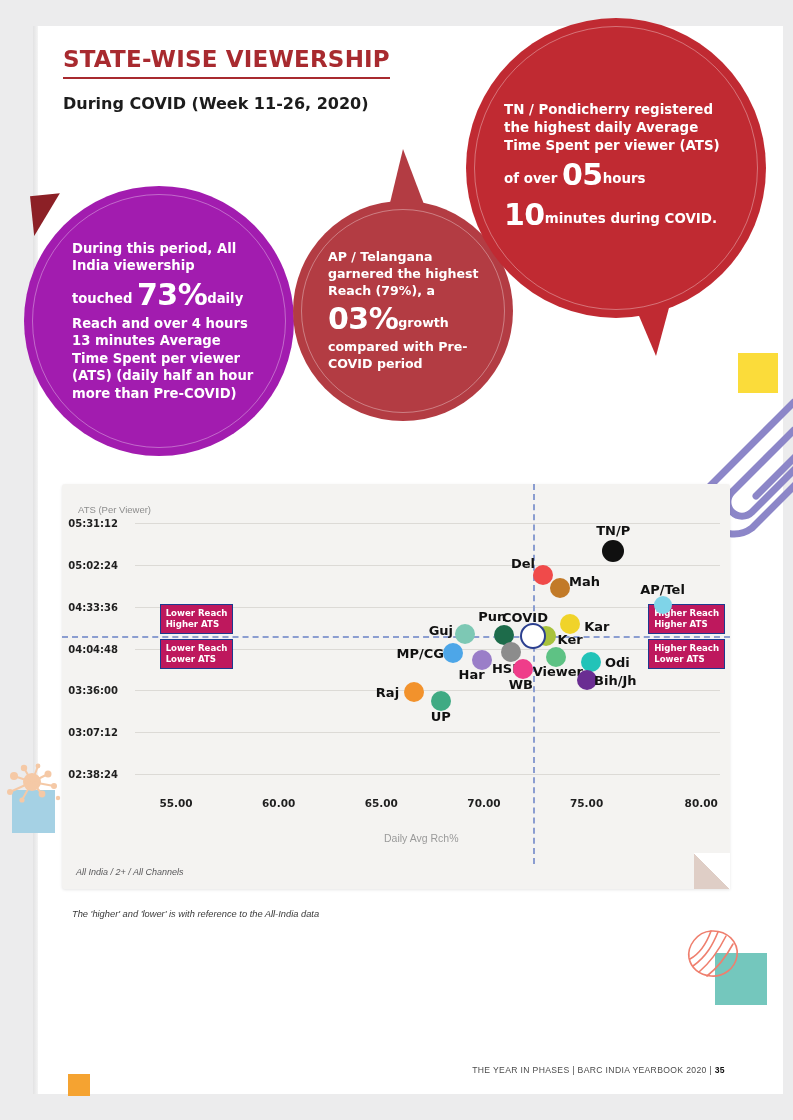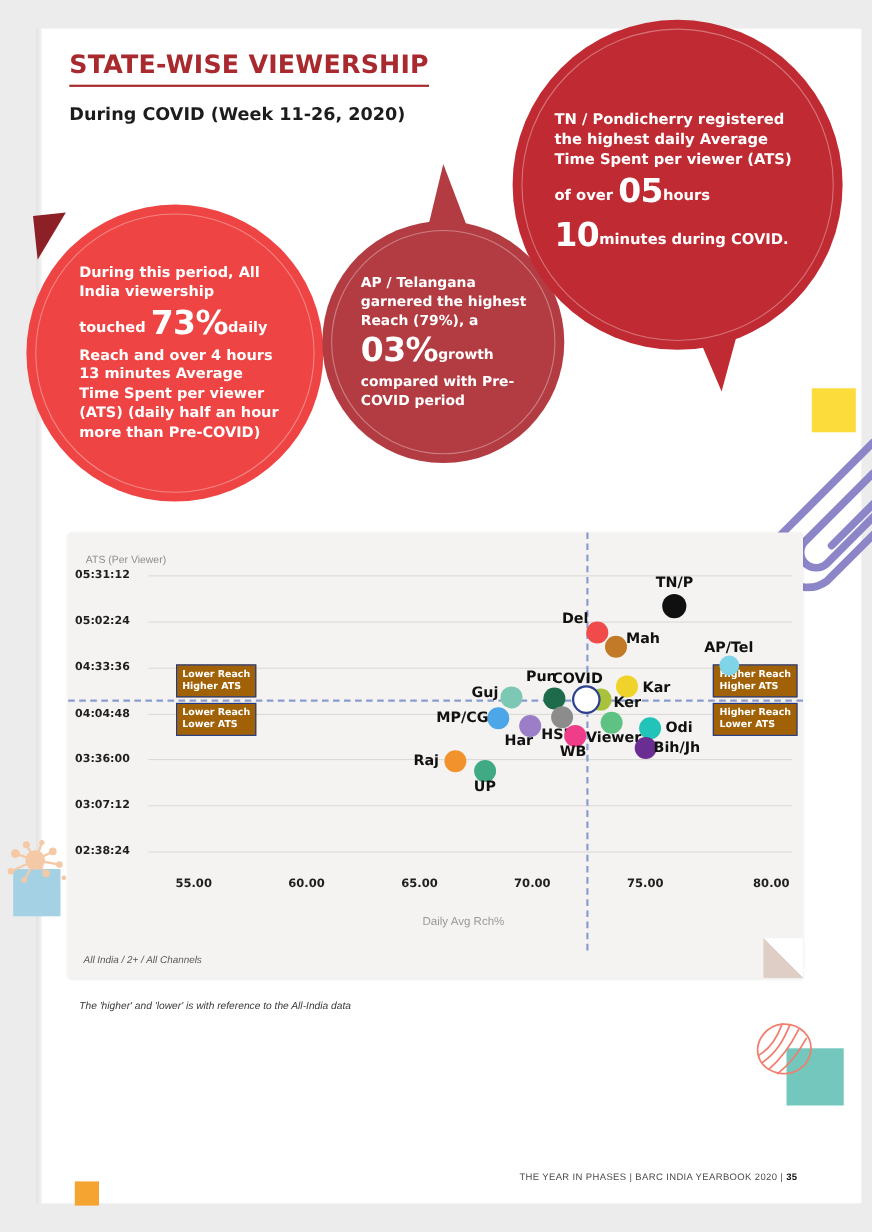--- a/index.html
+++ b/index.html
@@ -57,21 +57,21 @@
     position: relative;
     z-index: 2;
     font-family: "DejaVu Sans", sans-serif;
     font-weight: bold;
     line-height: 1.33;
   }
   .big { font-size: 30px; font-weight: bold; letter-spacing:-.5px; vertical-align:-2px; }
 
   #bubble-left {
     left: 24px; top: 186px; width: 270px; height: 270px;
-    background: #ef4444;
+    background: #a21caf;
   }
   #bubble-left .bubble-txt { font-size: 13.2px; width: 182px; margin-left: 8px;}
   #bubble-left .tail {
     position:absolute; left: 8px; top: 8px;
     width: 0; height: 0;
     border-left: 30px solid #8c2026;
     border-right: 12px solid transparent;
     border-bottom: 40px solid transparent;
     transform: rotate(-6deg);
     z-index: 0;
@@ -175,21 +175,21 @@
     white-space: nowrap; font-family:"DejaVu Sans", sans-serif;
     transform: translate(-50%,-50%);
   }
   .india-marker {
     position:absolute; width: 26px; height: 26px; border-radius:50%;
     background:#fff; border: 2.5px solid #2b3f8f;
     transform: translate(-50%,-50%); z-index: 5;
   }
   .quad-legend {
     position:absolute;
-    background:#a16207; border:1px solid #1c3a8f; color:#fff;
+    background:#be185d; border:1px solid #1c3a8f; color:#fff;
     font-size: 8.6px; font-weight: bold; line-height: 1.28;
     padding: 3px 5px; white-space: nowrap;
     font-family:"DejaVu Sans", sans-serif;
   }
 
   #chart-footnote {
     position:absolute; left: 72px; top: 909px;
     font-size: 9.3px; font-style: italic; color:#3a3a3a;
   }
   #page-footer {

